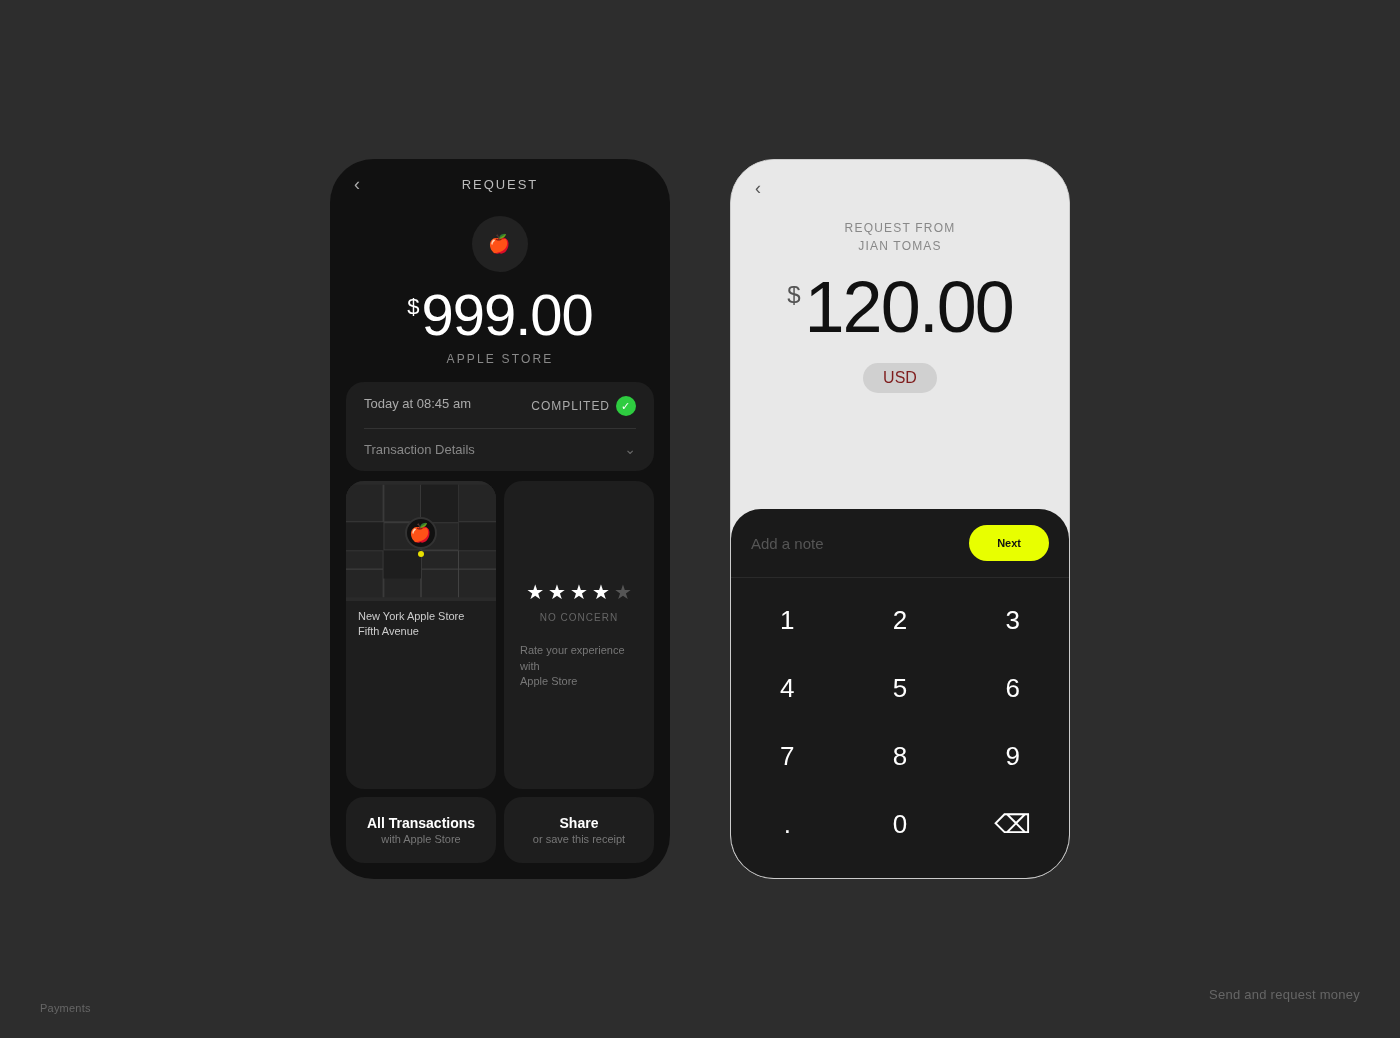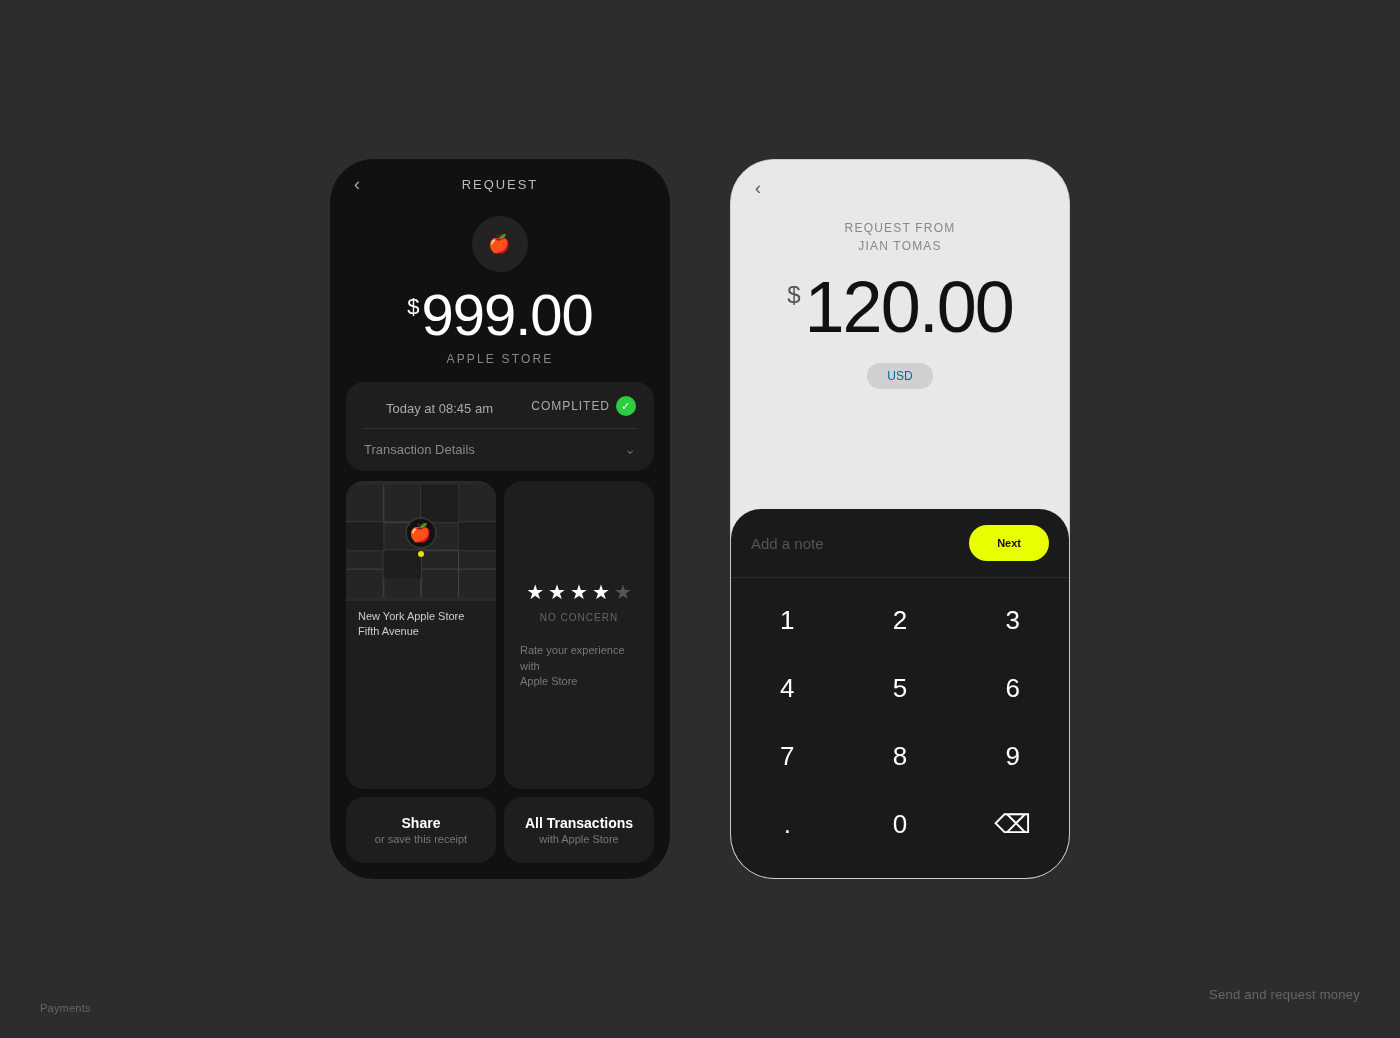--- a/index.html
+++ b/index.html
@@ -128,24 +128,23 @@
 
     .status-card {
       background-color: #1e1e1e;
       border-radius: 18px;
       margin: 0 16px 10px;
       padding: 14px 18px;
     }
 
     .status-row {
       display: flex;
-      align-items: flex-end;
+      align-items: flex-start;
       justify-content: space-between;
       margin-bottom: 12px;
-      margin-left: 22px;
     }
 
     .time-text {
       color: #aaa;
       font-size: 13px;
     }
 
     .status-badge {
       display: flex;
       align-items: center;
@@ -392,22 +391,22 @@
       font-size: 72px;
       font-weight: 300;
       letter-spacing: -2px;
       line-height: 1;
     }
 
     .currency-badge {
       background-color: #d0d0d0;
       border-radius: 20px;
       padding: 6px 20px;
-      color: #0369a1;
-      font-size: 12px;
+      color: #7f1d1d;
+      font-size: 16px;
       font-weight: 500;
       display: inline-block;
       margin: 0 auto;
       text-align: center;
     }
 
     .currency-row {
       display: flex;
       justify-content: center;
     }
@@ -556,26 +555,26 @@
         <span class="no-concern-label">NO CONCERN</span>
         <div class="rating-description">
           <span>Rate your experience with</span><br>
           <span>Apple Store</span>
         </div>
       </div>
     </div>
 
     <div class="action-grid">
       <div class="action-card">
+        <span class="action-title">All Transactions</span>
+        <span class="action-subtitle">with Apple Store</span>
+      </div>
+      <div class="action-card">
         <span class="action-title">Share</span>
         <span class="action-subtitle">or save this receipt</span>
-      </div>
-      <div class="action-card">
-        <span class="action-title">All Transactions</span>
-        <span class="action-subtitle">with Apple Store</span>
       </div>
     </div>
 
   </div>
 
   <div class="phone-right">
 
     <div class="phone-right-top">
       <span class="right-back-arrow">‹</span>
 

